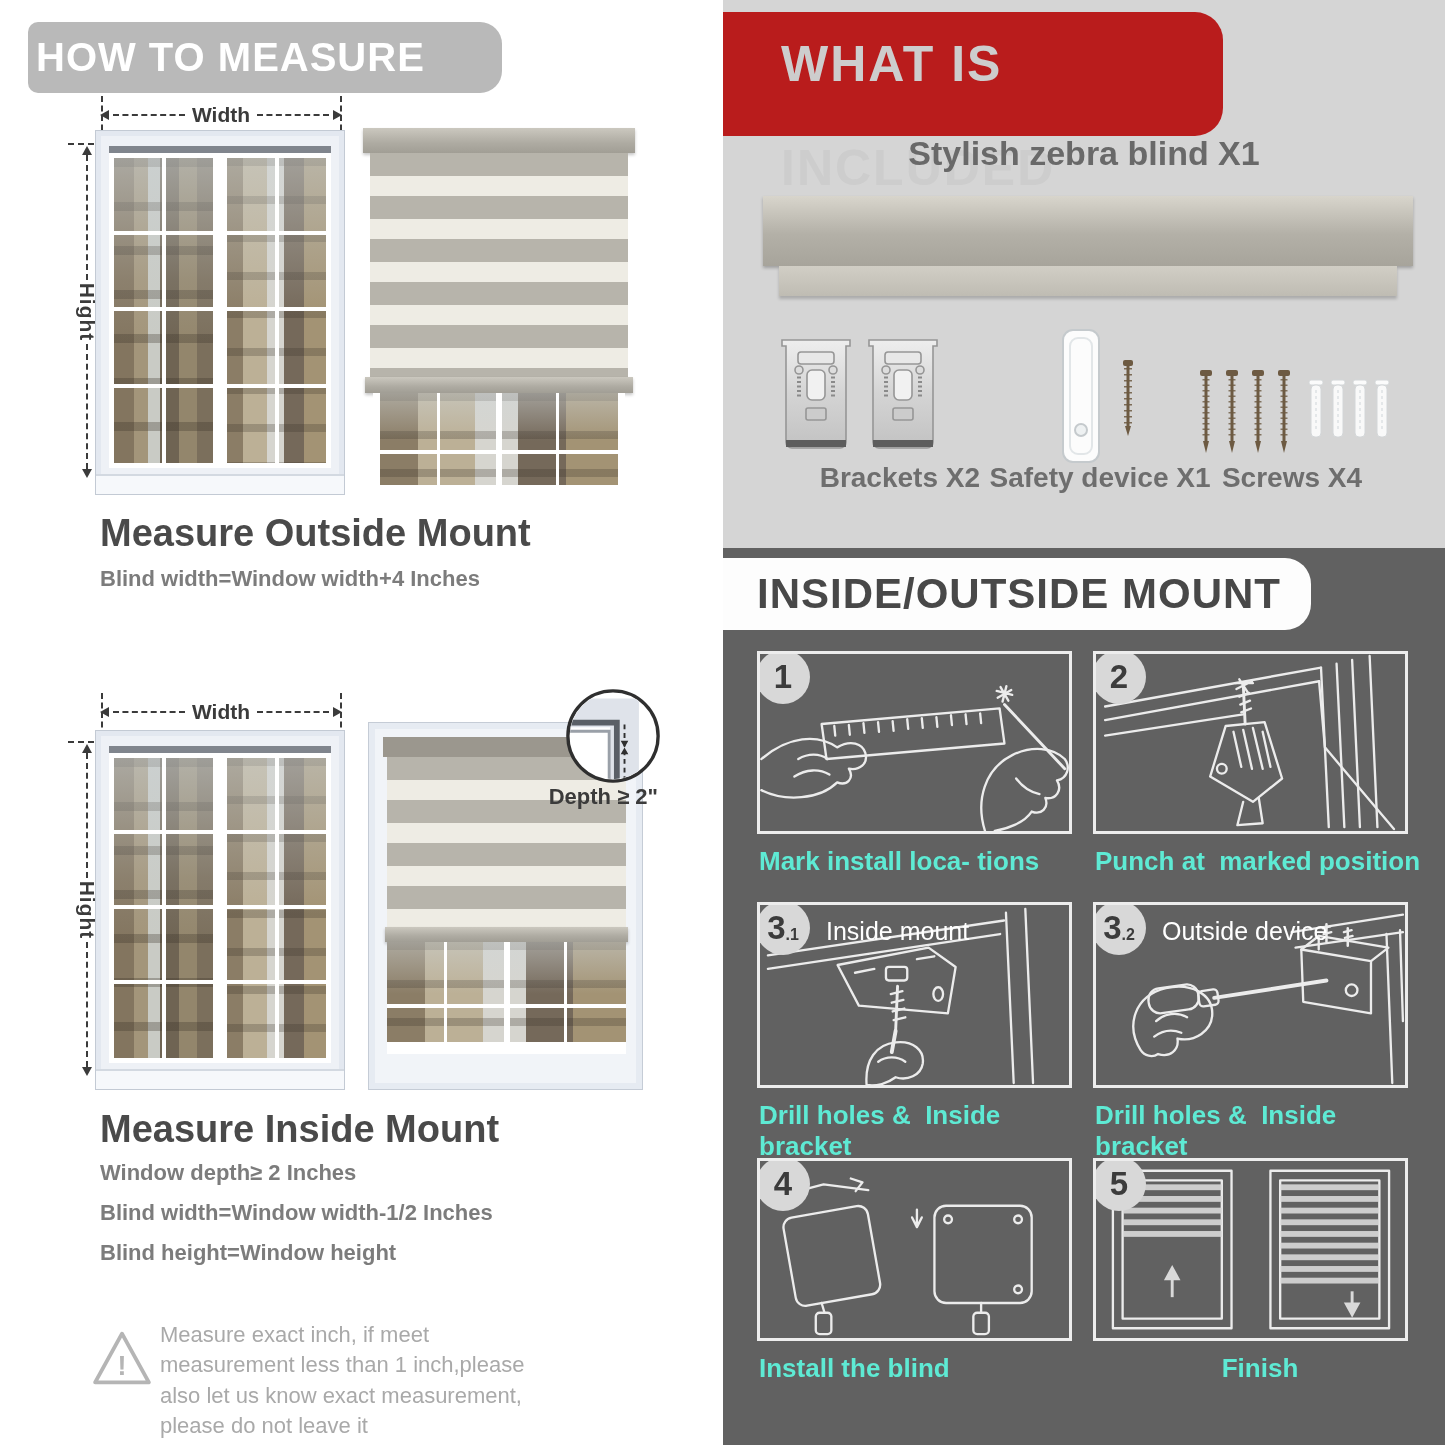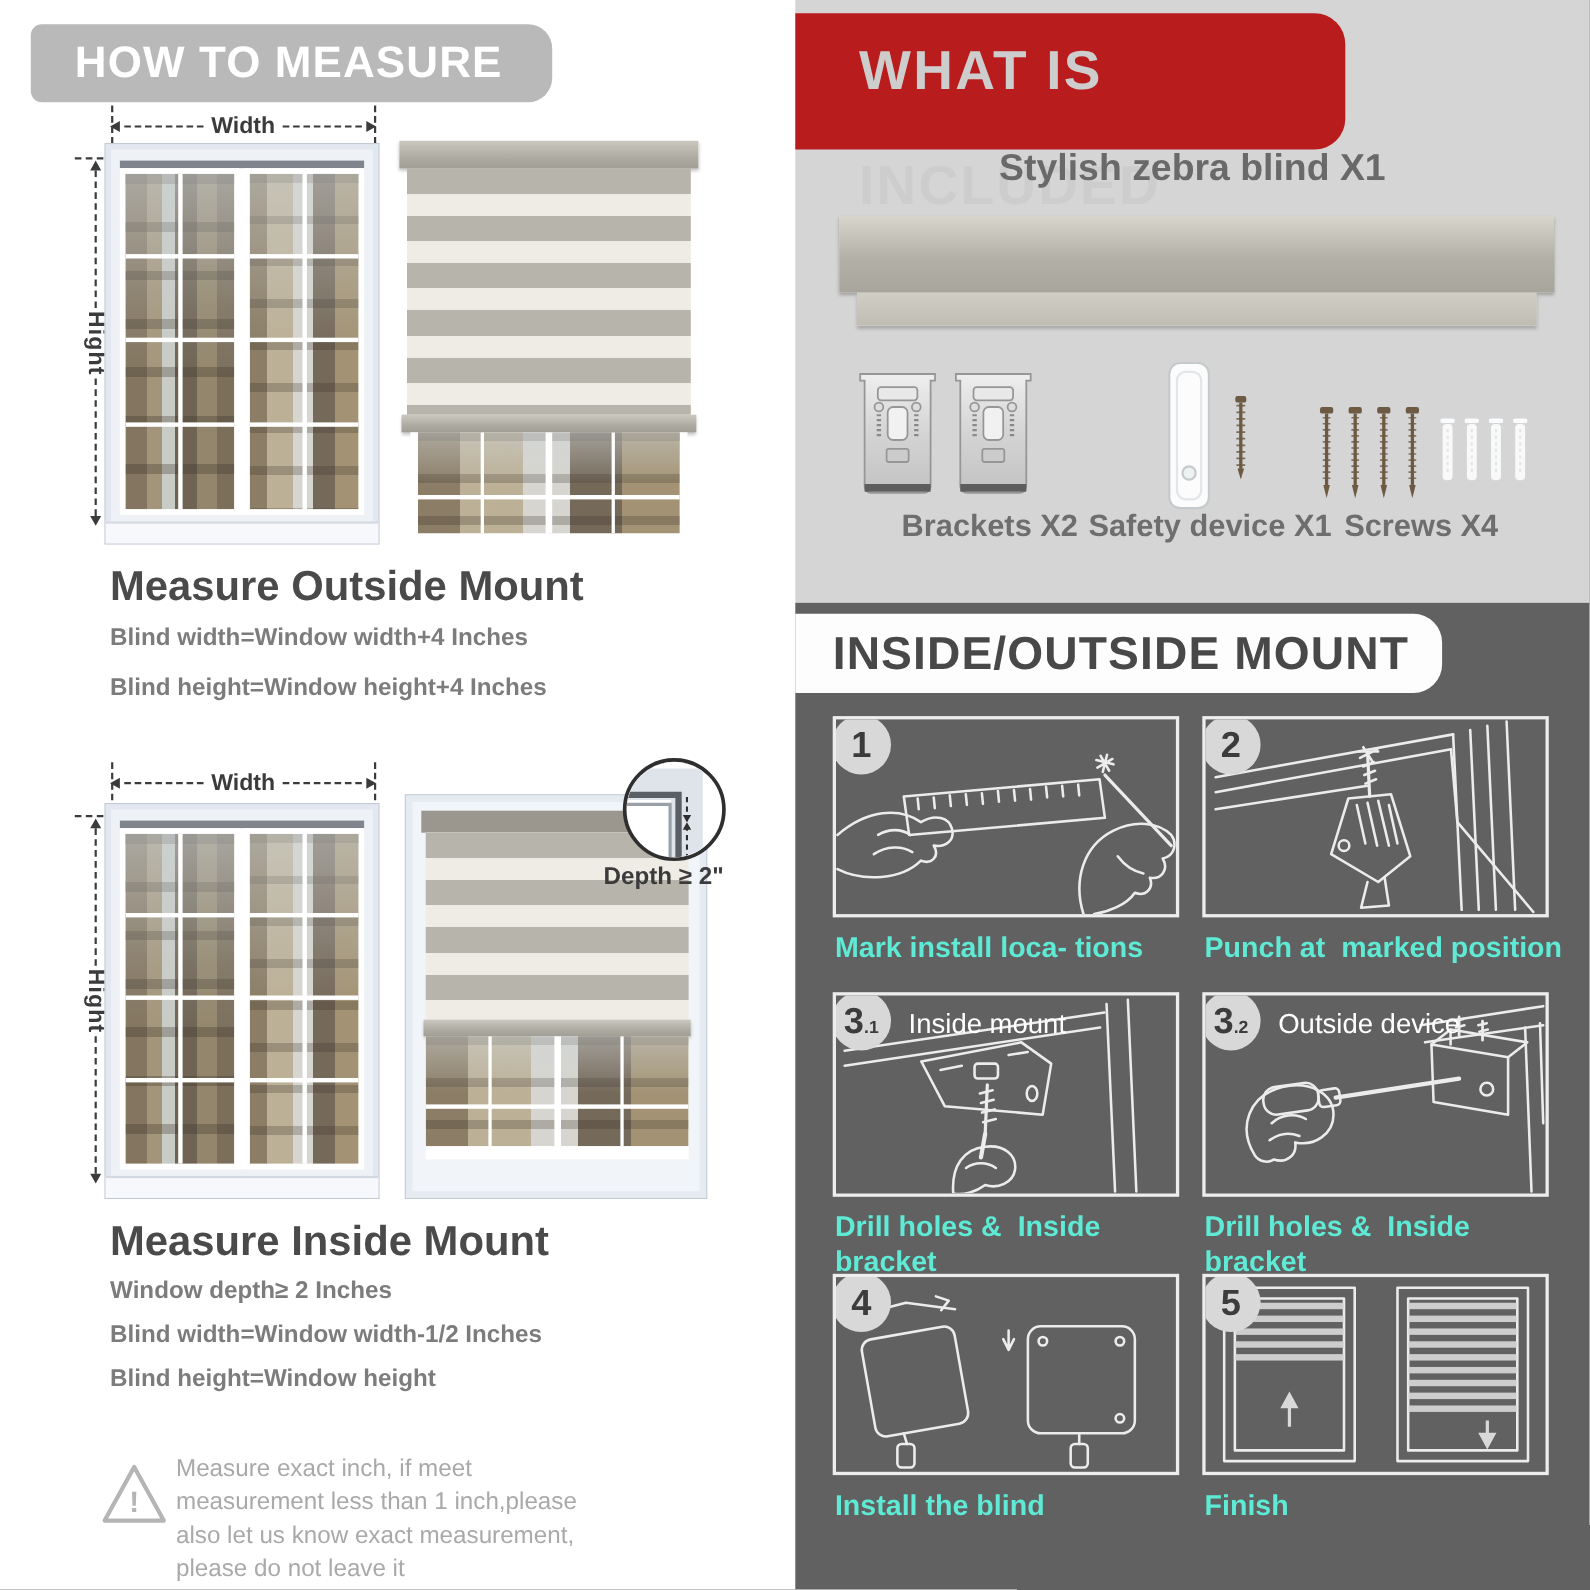--- a/index.html
+++ b/index.html
@@ -11,21 +11,21 @@
 
   
   #left-half{position:absolute;left:0;top:0;width:723px;height:1445px;background:#ffffff;}
   #right-top{position:absolute;left:723px;top:0;width:722px;height:548px;background:#d5d5d5;}
   #right-bottom{position:absolute;left:723px;top:548px;width:798px;height:897px;background:#616161;}
 
   
   #how-header{
     position:absolute;left:28px;top:22px;width:474px;height:71px;background:#b9b9b9;
     border-radius:10px 22px 22px 10px;color:#ffffff;font-weight:bold;font-size:40px;
-    line-height:71px;padding-left:40px;letter-spacing:1px;box-sizing:border-box;
+    line-height:71px;padding-left:8px;letter-spacing:1px;box-sizing:border-box;
   }
   #included-header-box{
     position:absolute;left:0;top:12px;width:500px;height:124px;background:#b91c1c;
     border-radius:0 28px 28px 0;
   }
   #included-header-box .txt{
     color:#cdcdcd;font-weight:bold;font-size:50px;line-height:104px;padding-left:58px;letter-spacing:2px;
   }
   #mount-header-box{
     position:absolute;left:0;top:10px;width:588px;height:72px;background:#fdfdfd;
@@ -176,21 +176,20 @@
           <div class="mv" style="width:6px;left:calc(50% - 3px);"></div>
           <div class="mv" style="width:3px;left:24%;"></div>
           <div class="mv" style="width:3px;left:74%;"></div>
           <div class="mh" style="top:62%;"></div>
         </div>
       </div>
     </div>
 
     <div class="h2" style="left:100px;top:512px;">Measure Outside Mount</div>
     <div class="bodyline" style="left:100px;top:566px;">Blind width=Window width+4 Inches</div>
-    <div class="bodyline" style="left:100px;top:612px;">Blind height=Window height+4 Inches</div>
 
     <div class="dimw" style="left:100px;top:700px;width:242px;">
       <span class="ah ah-l"></span>
       <span class="dash flex1"></span>
       <span class="dim-label">Width</span>
       <span class="dash flex1"></span>
       <span class="ah ah-r"></span>
     </div>
     <div class="vtick" style="left:101px;top:693px;height:44px;"></div>
     <div class="vtick" style="left:340px;top:693px;height:44px;"></div>
@@ -540,16 +539,16 @@
             <path d="M77,110 l-6,11 h12 z"></path>
           <line x1="262" y1="134" x2="262" y2="150"></line>
             <path d="M262,158 l-6,-11 h12 z"></path>
         </g>
       </svg>
       <div class="badge">
         <span>5</span>
           <span class="badge-sub"></span>
       </div>
     </div>
-    <div class="caption" style="left:372px;top:805px;">Finish</div>
+    <div class="caption" style="left:372px;top:805px;text-align:center;">Finish</div>
   </div>
 
 </div>
 
 </body></html>

